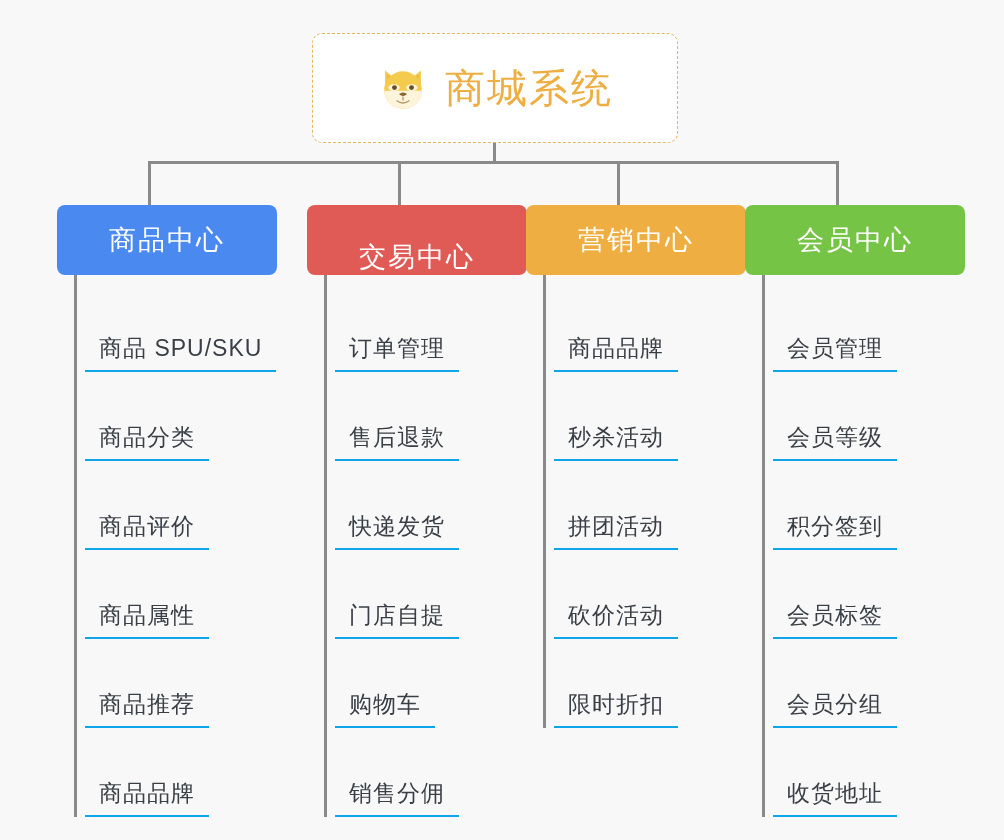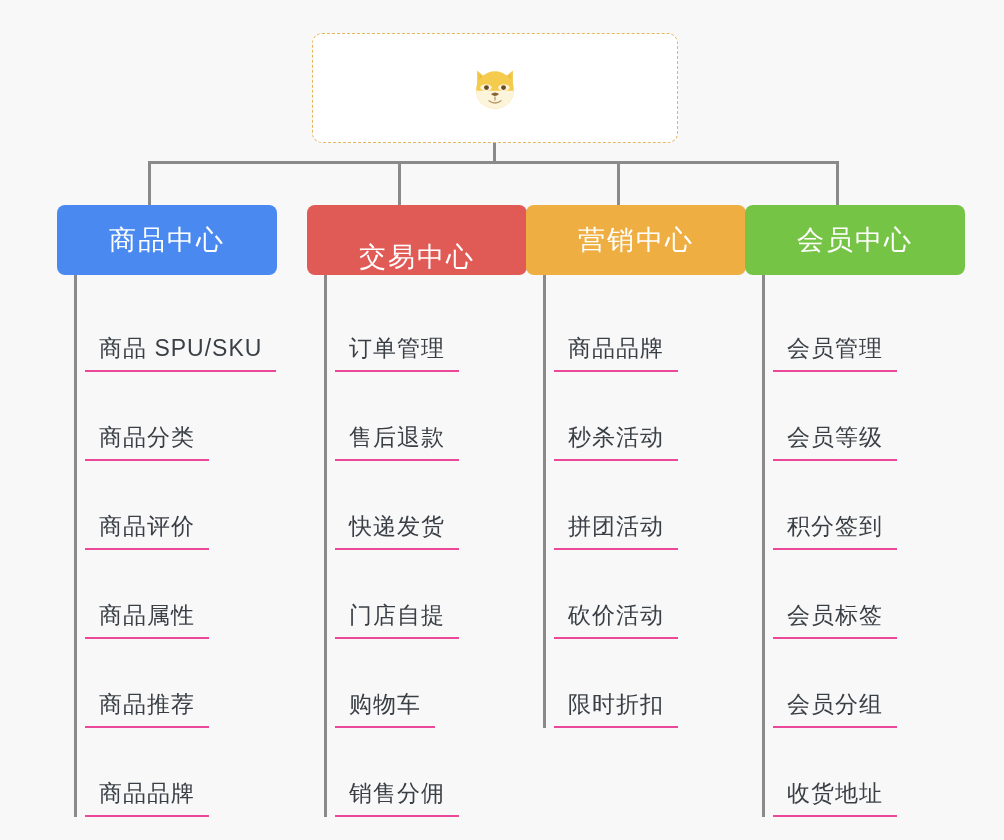--- a/index.html
+++ b/index.html
@@ -112,21 +112,21 @@
   .leaf {
     position: relative;
     height: 89px;
     box-sizing: border-box;
     display: flex;
     align-items: flex-end;
     padding-left: 28px;
   }
   .leaf-inner {
     display: inline-block;
-    border-bottom: 2px solid #ec4899;
+    border-bottom: 2px solid #0ea5e9;
     padding: 0 14px 6px 14px;
     font-size: 23px;
     color: #3a3f45;
     letter-spacing: 1px;
     white-space: nowrap;
   }
 </style>
 </head>
 <body>
 
@@ -144,20 +144,21 @@
         <path d="M9 31 a23 22 0 0 1 46 0 Z" fill="#f5cb4e"></path>
         <ellipse cx="21" cy="29" rx="7" ry="4.2" fill="#fdf4dc"></ellipse>
         <ellipse cx="43" cy="29" rx="7" ry="4.2" fill="#fdf4dc"></ellipse>
         <ellipse cx="21.5" cy="29" rx="3" ry="3" fill="#6b4b21"></ellipse>
         <ellipse cx="42.5" cy="29" rx="3" ry="3" fill="#6b4b21"></ellipse>
         <path d="M27 37 q5 -4 10 0 q-5 5 -10 0 Z" fill="#8a6234"></path>
         <path d="M32 40 L32 45" stroke="#b99a6b" stroke-width="1.6" fill="none"></path>
         <path d="M24 45 q8 6 16 0" stroke="#b99a6b" stroke-width="1.6" fill="none"></path>
       </svg>
     </span>
+    <span class="root-title">商城系统</span>
   </div>
 
   <div class="conn conn-stem"></div>
   <div class="conn conn-bus"></div>
   <div class="conn conn-drop" style="left:148px;"></div>
   <div class="conn conn-drop" style="left:398px;"></div>
   <div class="conn conn-drop" style="left:617px;"></div>
   <div class="conn conn-drop" style="left:836px;"></div>
 
   <div class="column" style="left:57px;">

